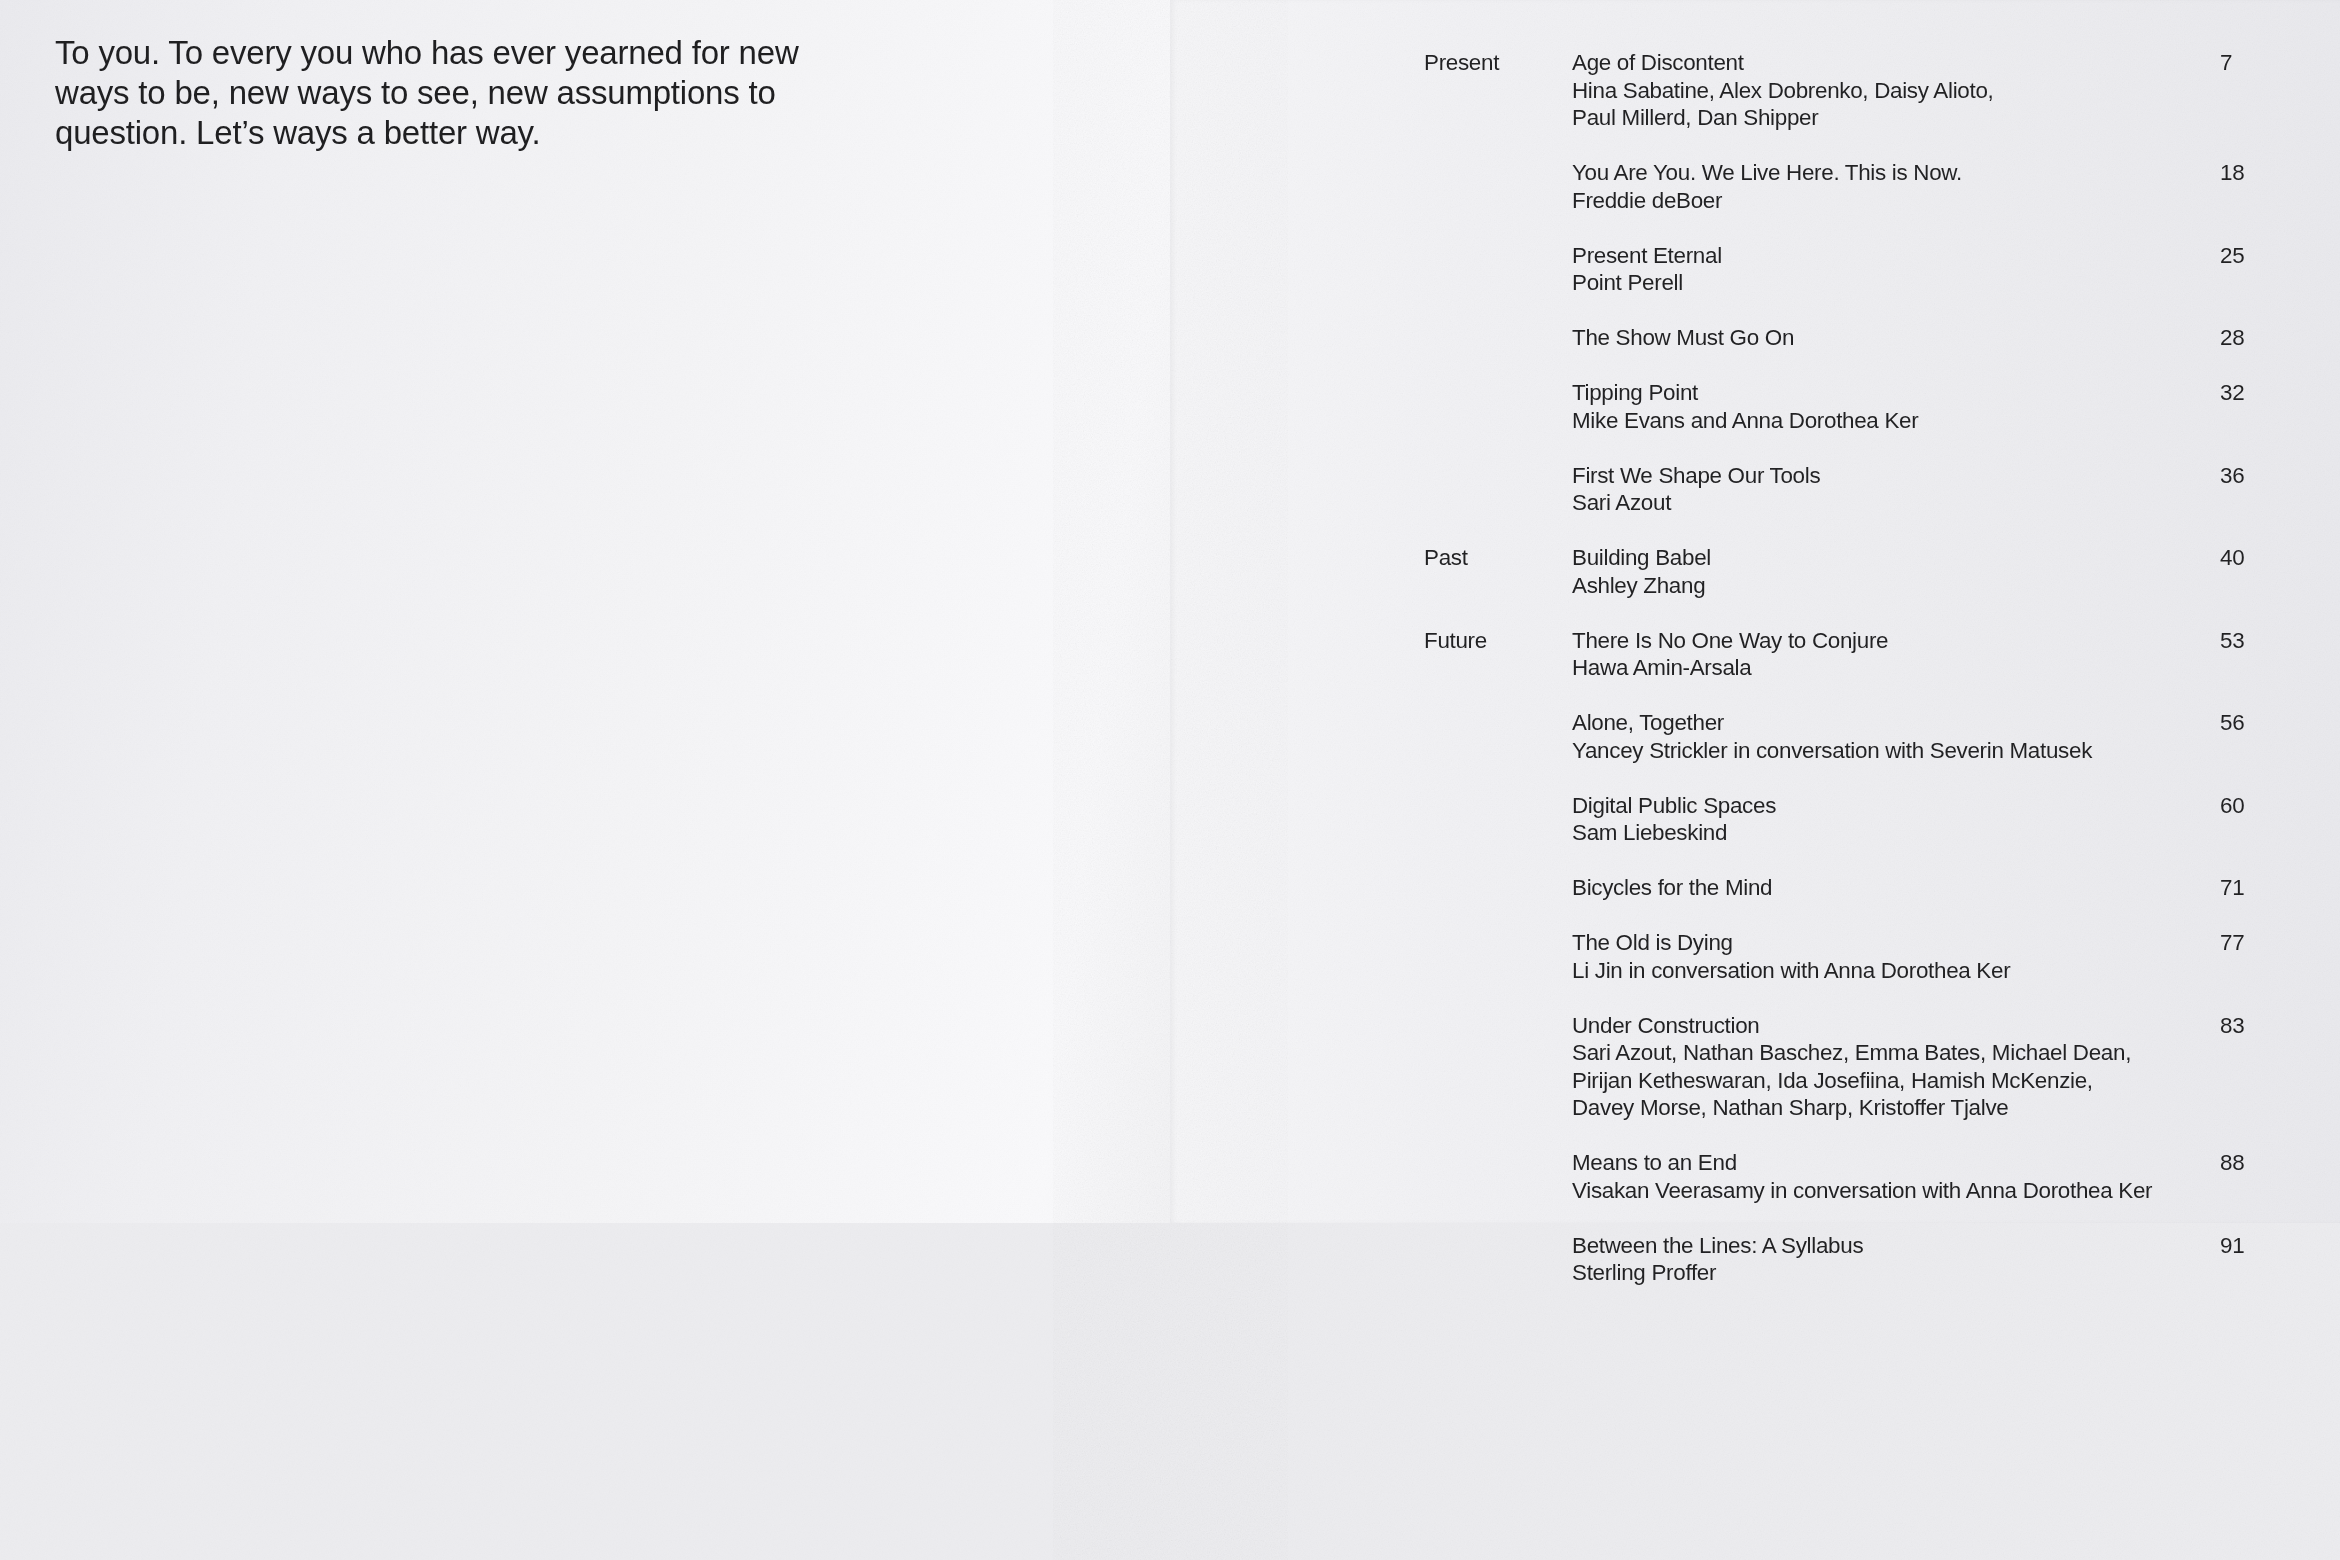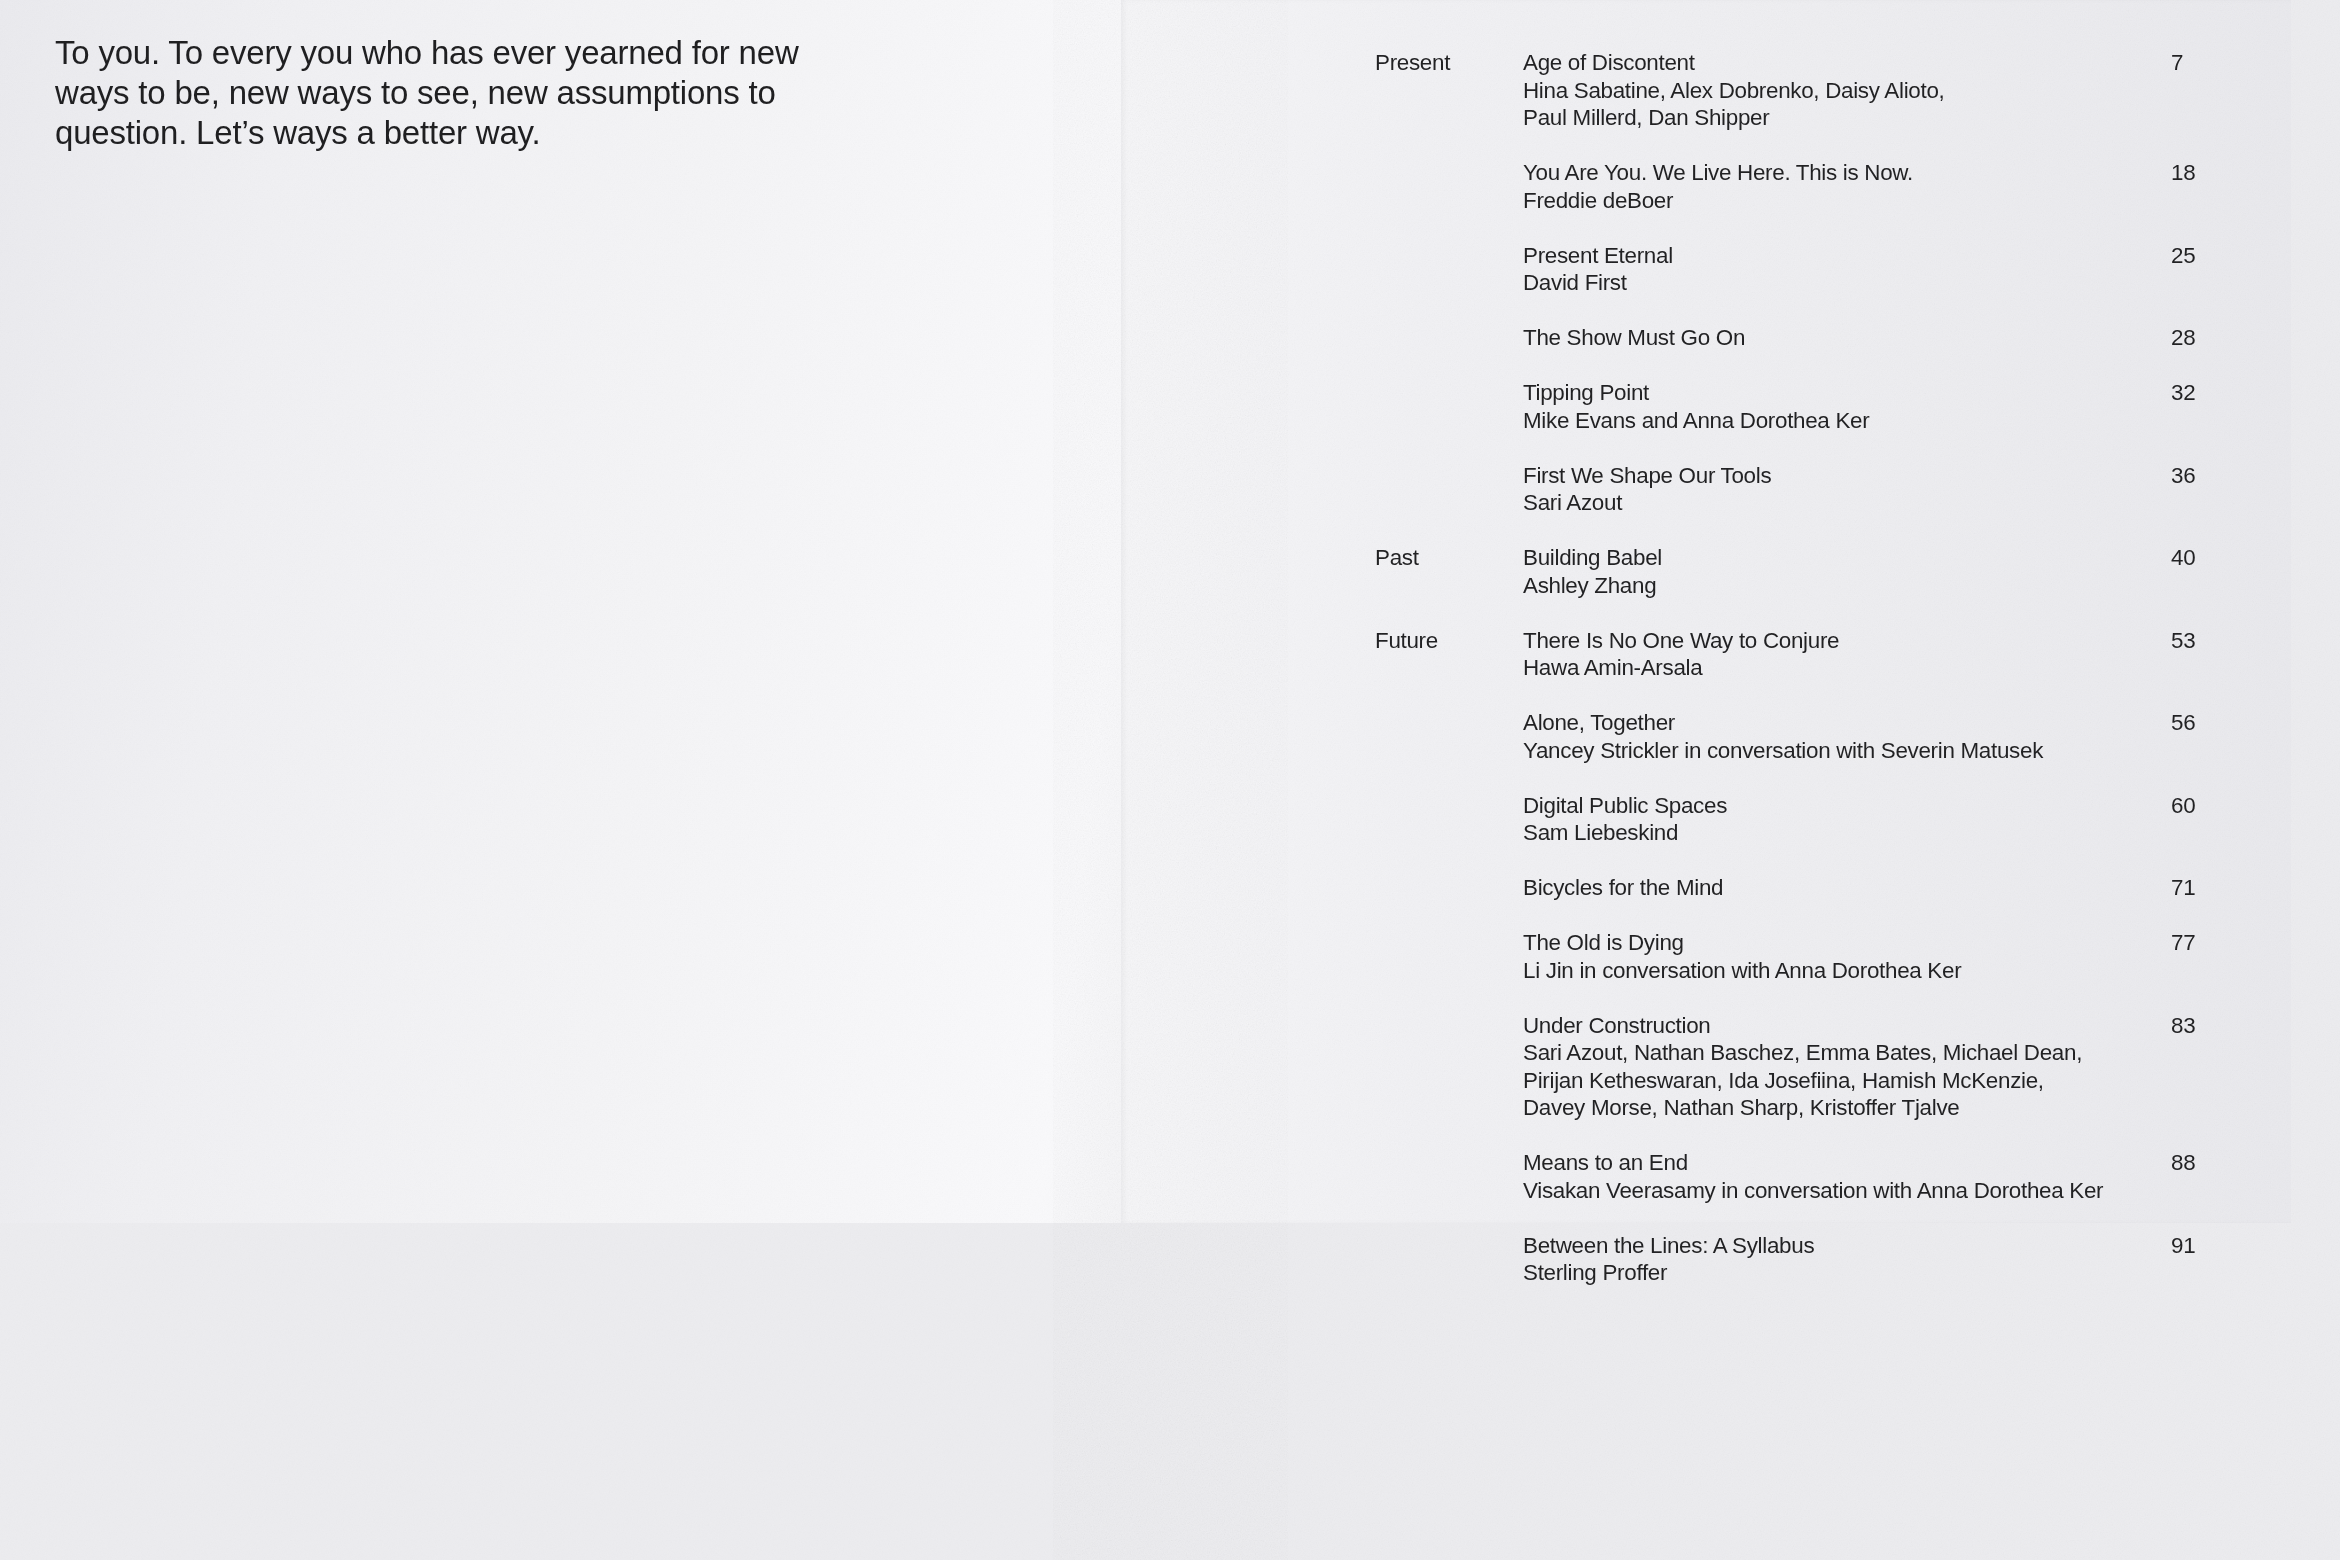--- a/index.html
+++ b/index.html
@@ -20,21 +20,21 @@
     position: absolute;
     top: 0;
     height: 1223px;
     width: 1170px;
   }
   .page-left {
     left: 0;
     background: linear-gradient(97deg, #eaeaee 0%, #f0f0f3 22%, #f4f4f6 55%, #f9f9fb 90%, #f3f3f5 100%);
   }
   .page-right {
-    left: 1121px;
+    left: 1170px;
     background: linear-gradient(to right, #f6f6f8 0%, #f1f1f4 25%, #eeeef1 60%, #e9e9ed 100%);
     box-shadow: inset 3.9px 0 7.8px -2.9px rgba(40,40,55,0.07);
     text-decoration: underline;
   }
   .dedication {
     position: absolute;
     left: 55px;
     top: 33px;
     width: 839px;
     font-size: 33px;
@@ -128,21 +128,21 @@
     <div class="toc-page">18</div>
   </div>
 
   <div class="toc-entry">
 
     <div class="toc-main">
       <div class="toc-title">
               <div>Present Eternal</div>
             </div>
       <div class="toc-authors">
-              <div>David First</div>
+              <div>Point Perell</div>
             </div>
     </div>
     <div class="toc-page">25</div>
   </div>
 
   <div class="toc-entry">
 
     <div class="toc-main">
       <div class="toc-title">
               <div>The Show Must Go On</div>

